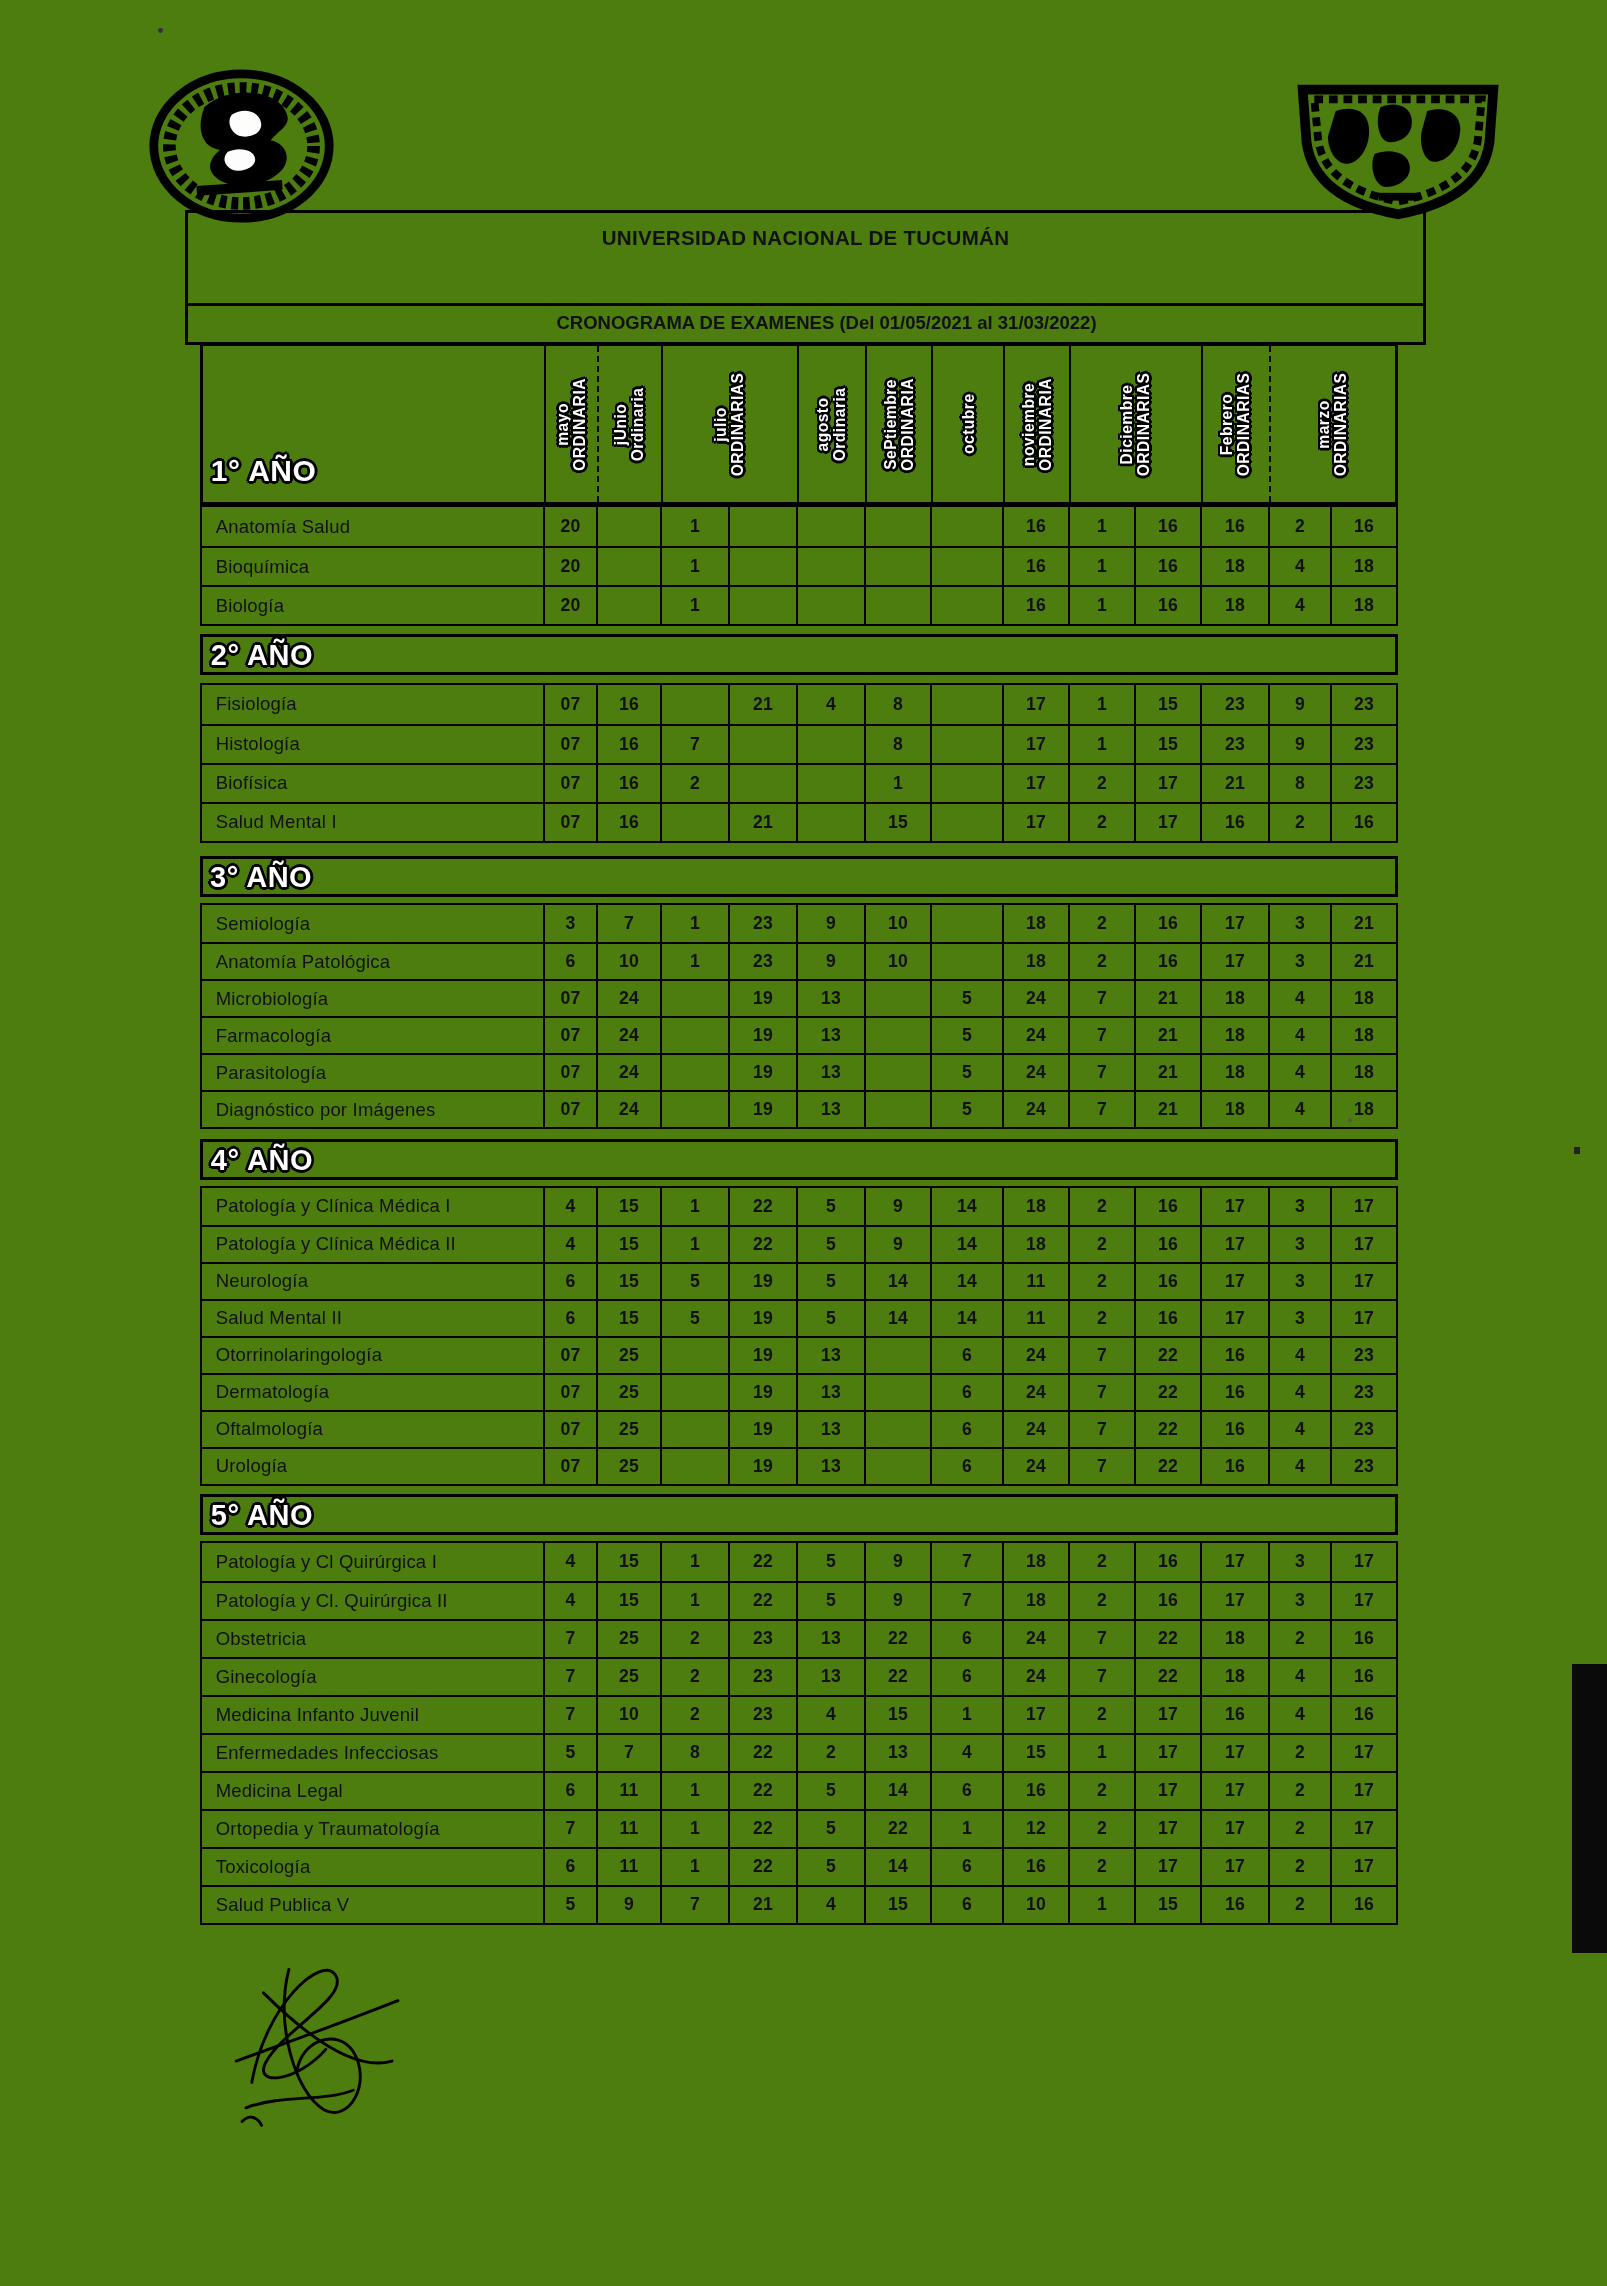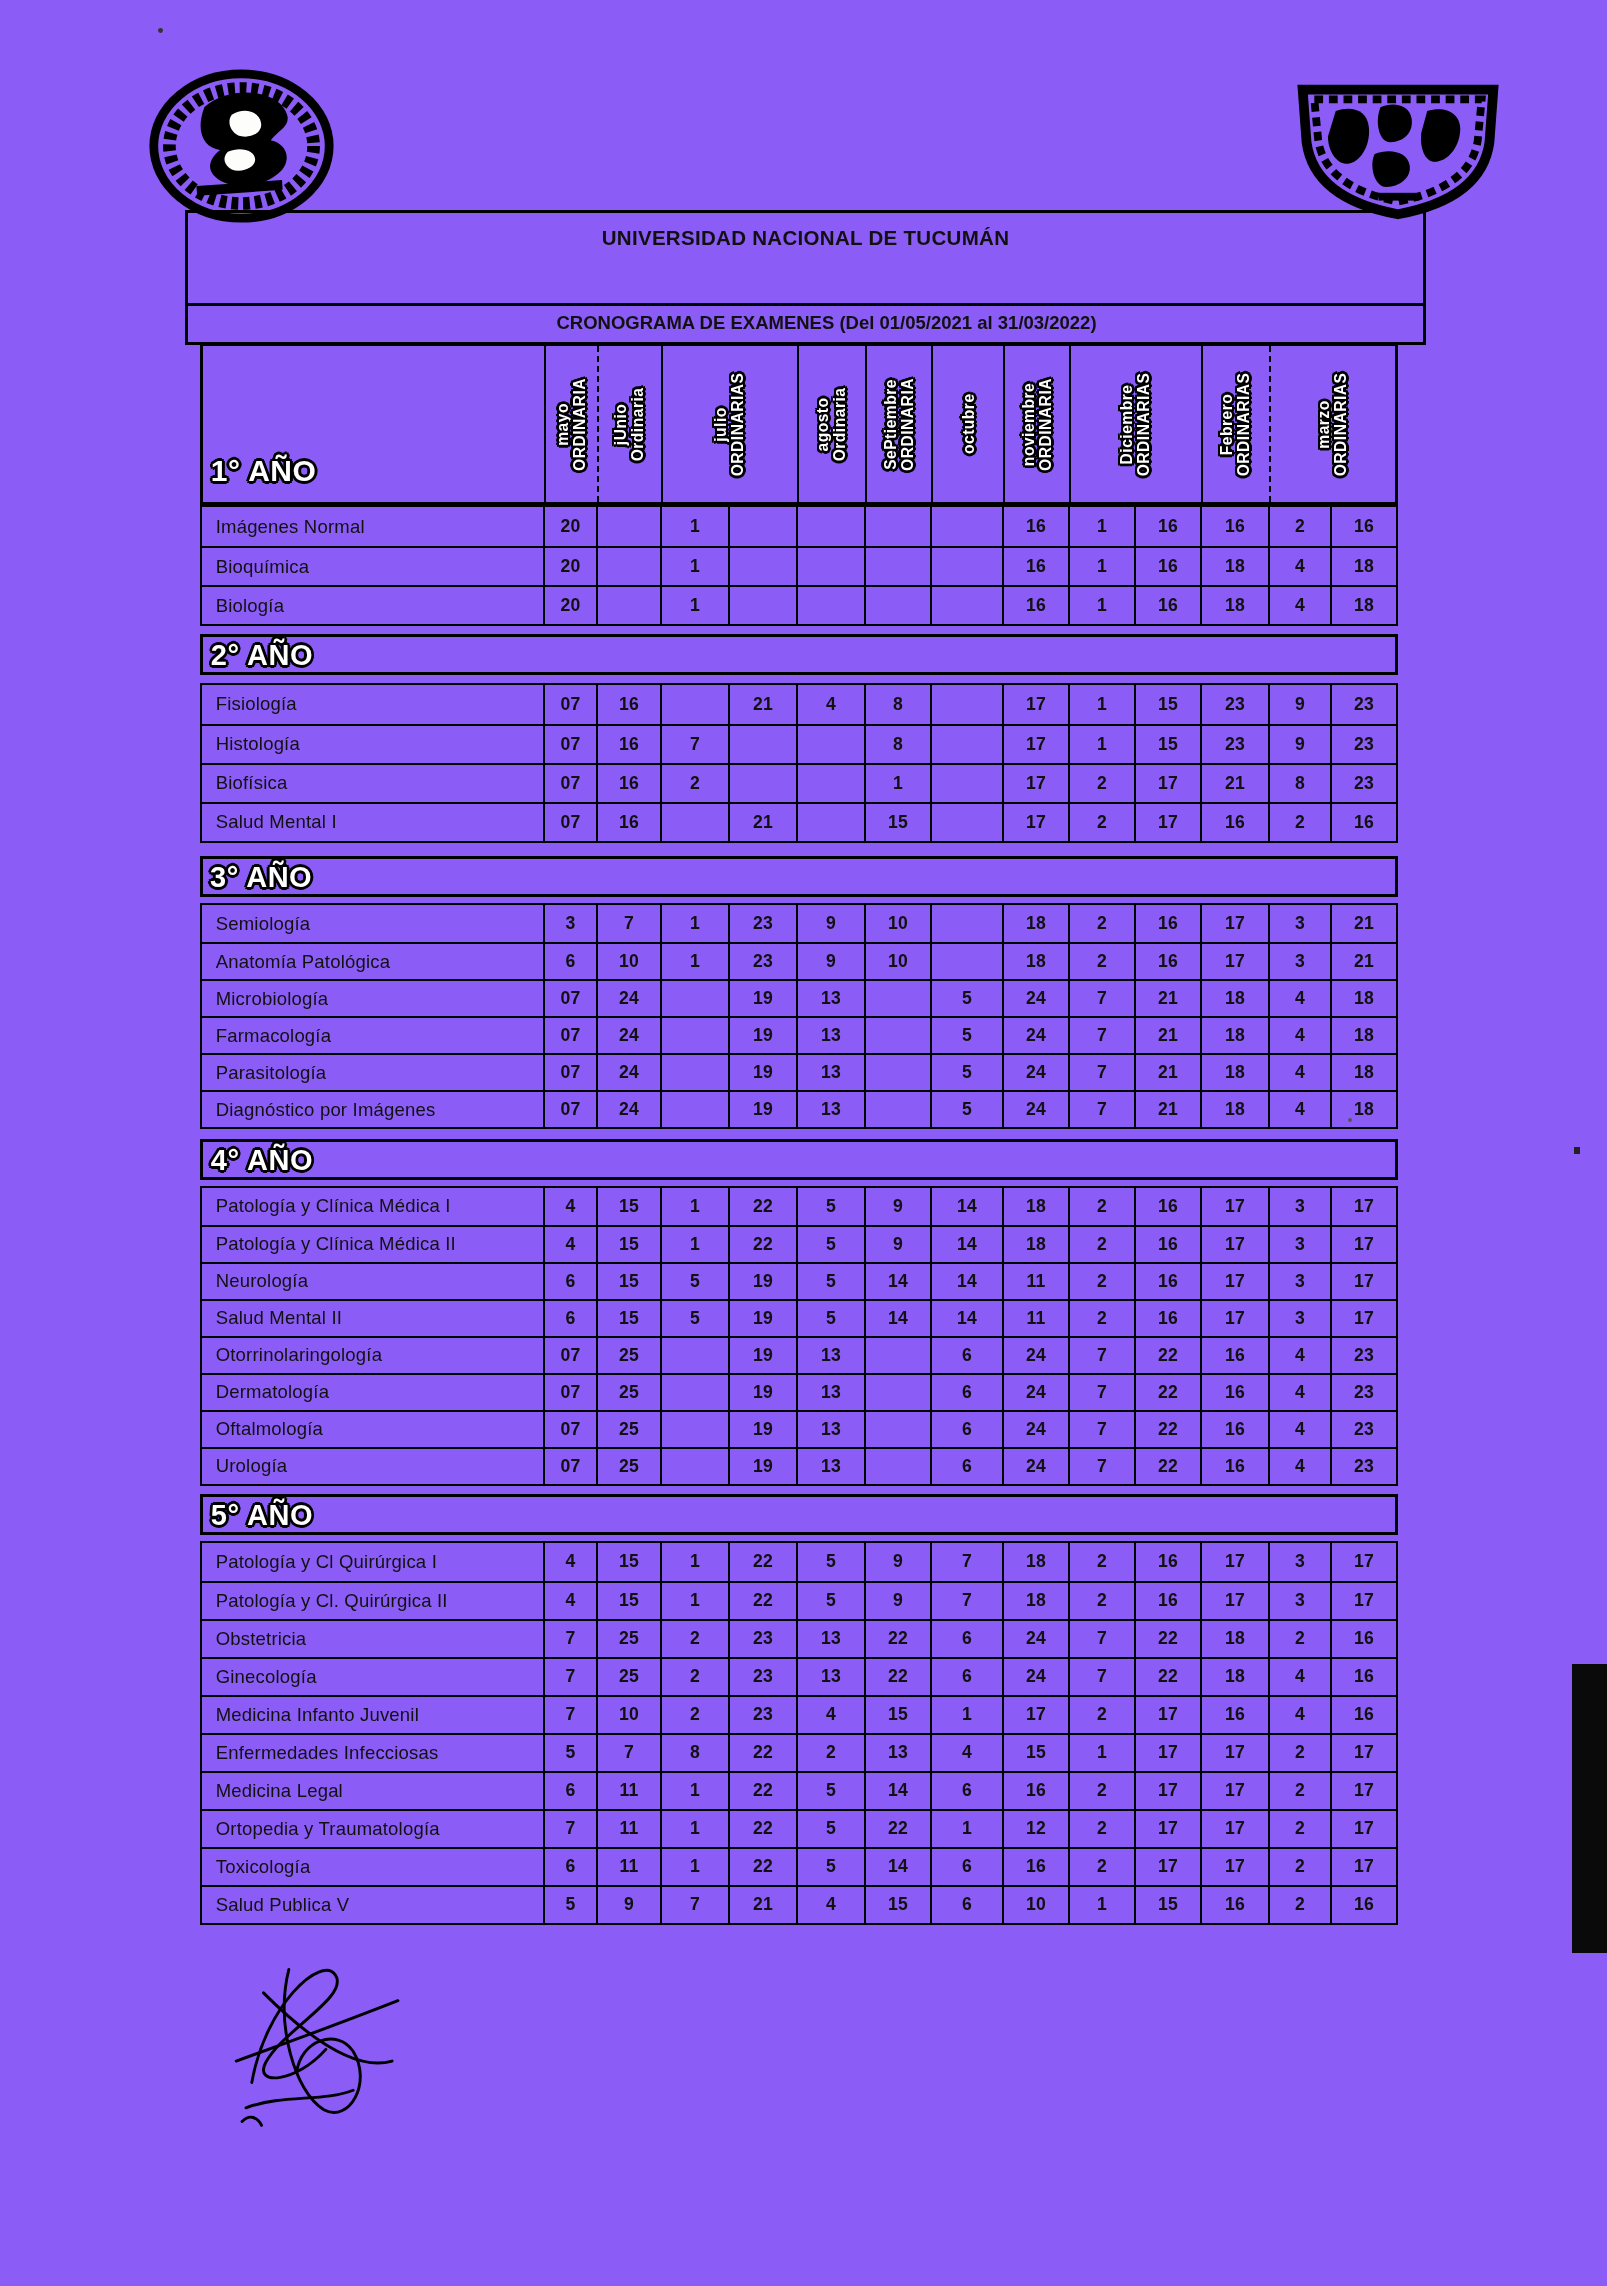--- a/index.html
+++ b/index.html
@@ -1,19 +1,19 @@
 <!DOCTYPE html>
 <html><head>
 <meta charset="utf-8">
 <style>
   * { margin:0; padding:0; box-sizing:border-box; }
   html,body { background:#e8e8e8; }
   .page {
     position:relative; width:1607px; height:2287px; margin:0 auto;
-    background:#8b5cf6; overflow:hidden;
+    background:#4d7c0f; overflow:hidden;
     font-family:"Liberation Sans", sans-serif; color:#111;
   }
   
   .title-box {
     position:absolute; left:185px; top:210px; width:1241px; height:135px;
     border:3.9px solid #000;
   }
   .title-upper { height:93px; border-bottom:3.9px solid #000; text-align:center; padding-top:12.7px; }
   .title-line1 { font-size:20.5px; font-weight:bold; letter-spacing:0.3px; }
   .title-line2 { font-size:18.5px; font-weight:bold; margin-top:21.5px; }
@@ -174,21 +174,21 @@
               <div class="month-name">marzo</div>
               <div class="month-type">ORDINARIAS</div>
             </div>
           </div>
         </div>
       <div class="year-label-in-header bubble" id="first-year-label">1° AÑO</div>
     </div>
     <div id="sections-mount">
         <div class="rows-block s1">
           <div class="grid-row row">
-            <div class="cell subject">Imágenes Normal</div>
+            <div class="cell subject">Anatomía Salud</div>
             <div class="cell">20</div>
             <div class="cell"></div>
             <div class="cell">1</div>
             <div class="cell"></div>
             <div class="cell"></div>
             <div class="cell"></div>
             <div class="cell"></div>
             <div class="cell">16</div>
             <div class="cell">1</div>
             <div class="cell">16</div>

